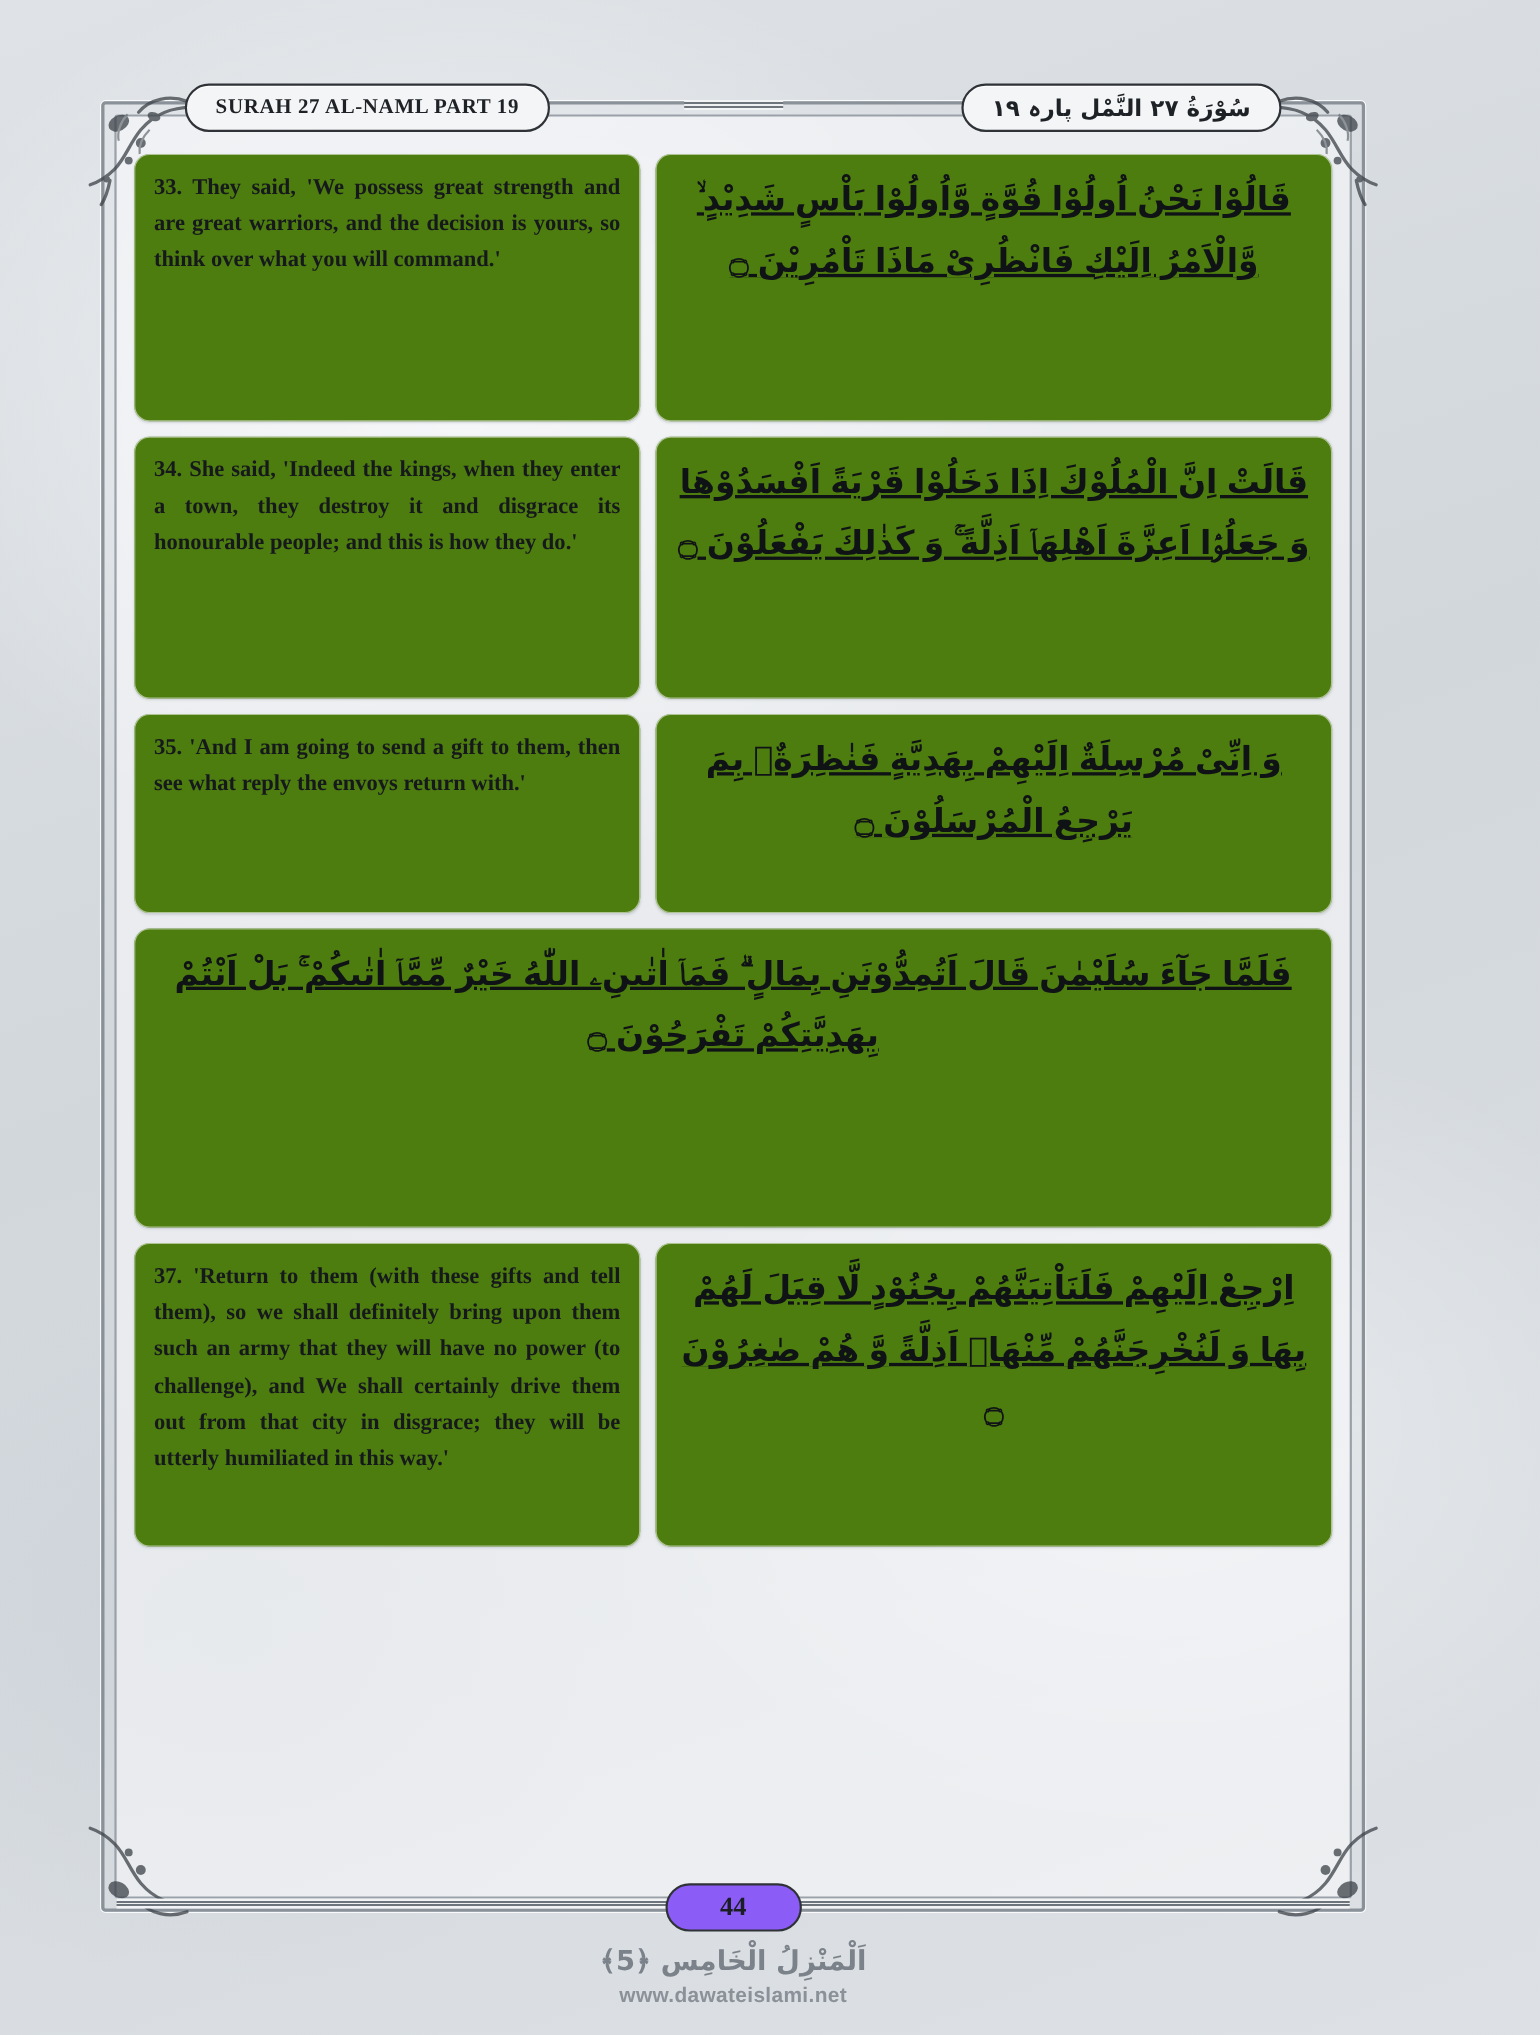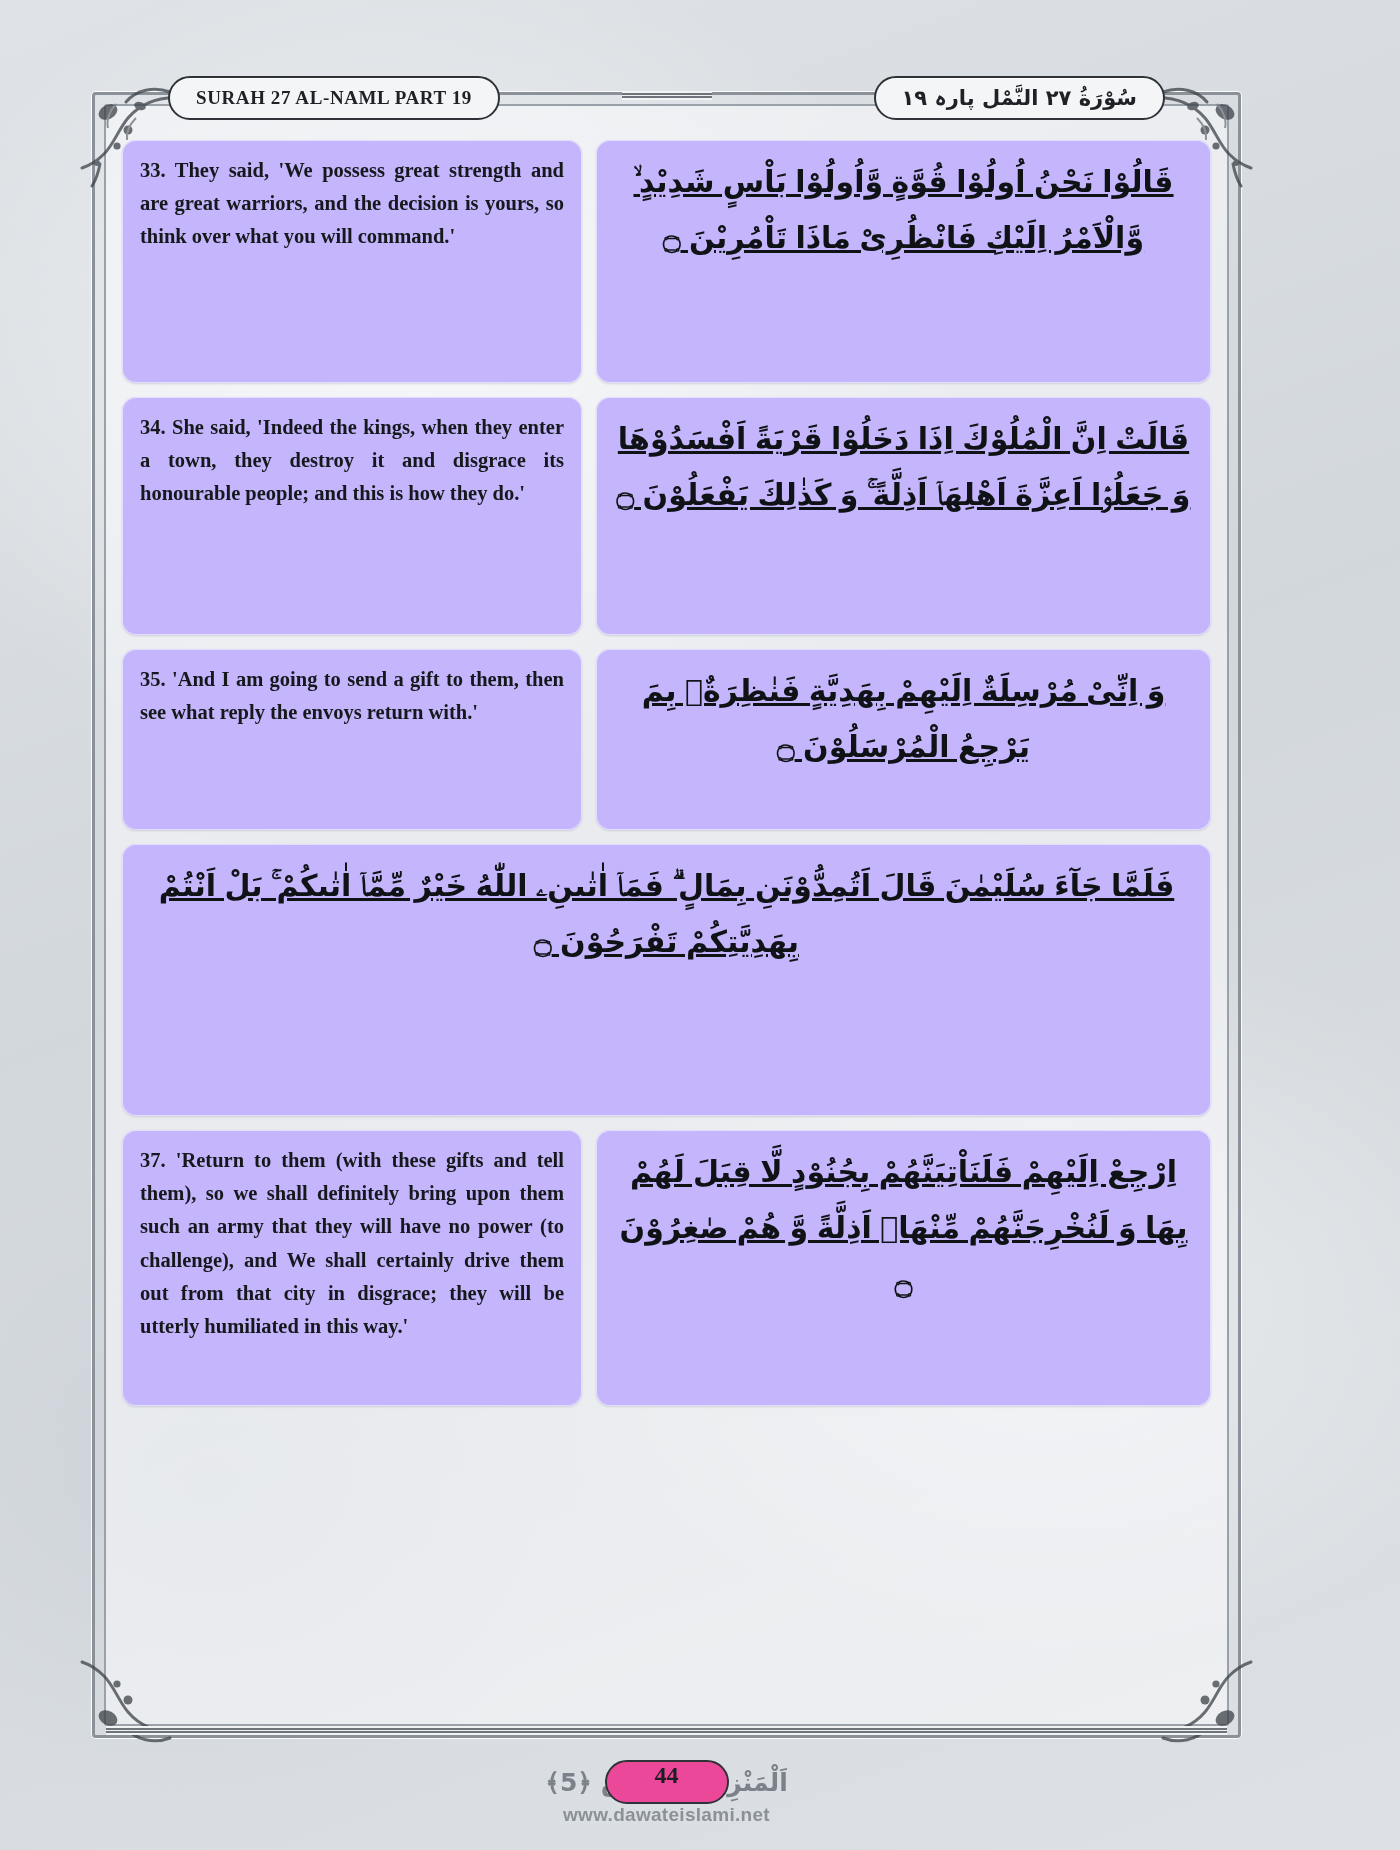--- a/index.html
+++ b/index.html
@@ -136,21 +136,21 @@
     display: flex;
     flex-direction: column;
     gap: 14px;
   }
   .verse-row {
     display: flex;
     gap: 14px;
     flex: 0 0 auto;
   }
   .cell {
-    background: #c4b5fd;
+    background: #4d7c0f;
     border-radius: 14px;
     box-shadow: 0 1px 2px rgba(120,128,136,0.25),
                 0 0 0 1px rgba(255,255,255,0.55) inset;
     padding: 14px 18px 16px 18px;
     box-sizing: border-box;
   }
   .cell-en {
     width: 460px;
     flex: 0 0 460px;
   }
@@ -206,28 +206,27 @@
     height: 9px;
     background: linear-gradient(#f2f3f4 0 2px, #6d747b 2px 4px, #eef0f1 4px 5px, #6d747b 5px 7px, #f2f3f4 7px 9px);
   }
   .page-num-badge {
     position: absolute;
     left: 50%;
     transform: translateX(-50%);
     top: 52px;
     width: 120px;
     height: 40px;
-    background: #ec4899;
+    background: #8b5cf6;
     border: 2.5px solid #2f3338;
     border-radius: 22px;
     display: flex;
-    align-items: flex-start;
+    align-items: center;
     justify-content: center;
     z-index: 3;
-    margin-top: 48px;
   }
   .page-num {
     font-family: "Liberation Serif", serif;
     font-size: 24px;
     font-weight: bold;
     color: #1b1f23;
   }
   .manzil {
     position: absolute;
     left: 0; right: 0;

